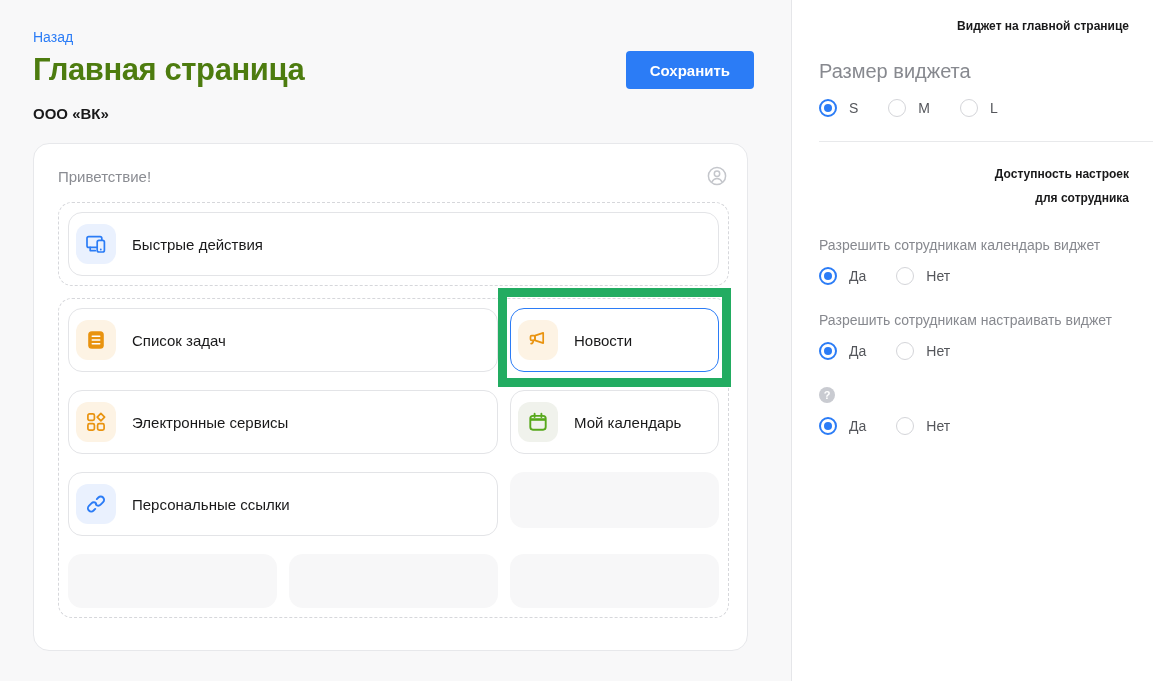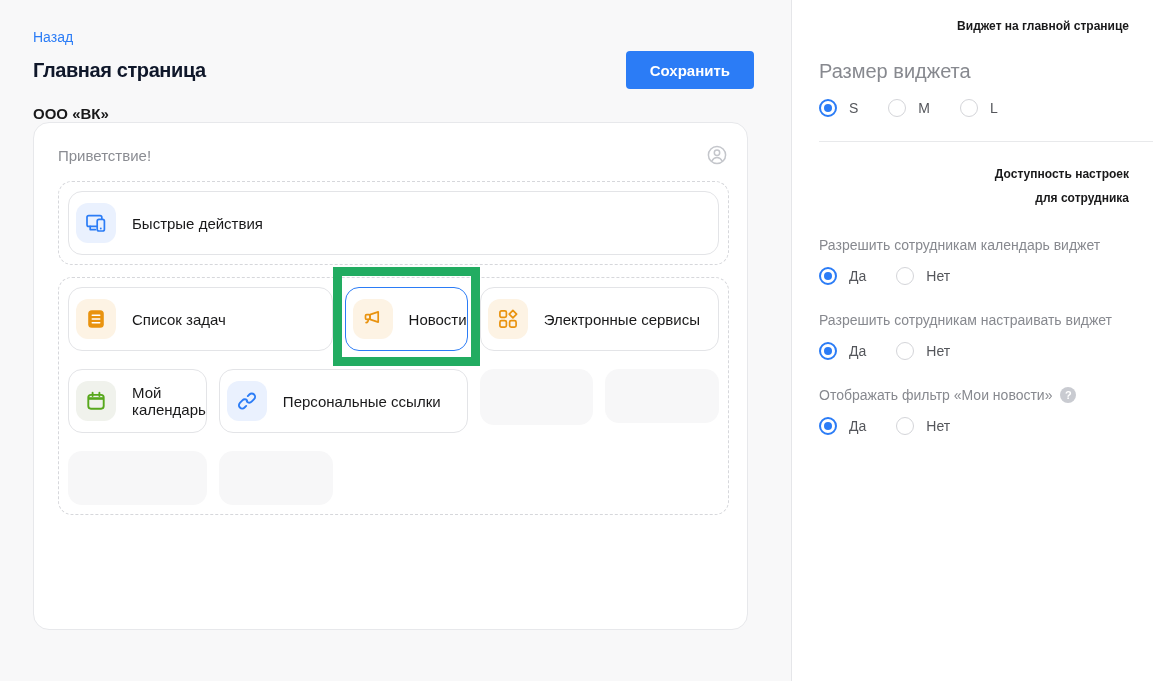--- a/index.html
+++ b/index.html
@@ -4,35 +4,35 @@
 <style>
   * { margin:0; padding:0; box-sizing:border-box; }
   html,body { width:1153px; height:681px; overflow:hidden;
     font-family:"Liberation Sans", sans-serif; background:#fff; color:#19191A; }
   .layout { display:flex; width:1153px; height:681px; }
 
   
   .main { width:791px; height:681px; background:#F8F8F9; padding:28px 37px 0 33px; }
   .back-link { display:inline-block; color:#2B7CF6; font-size:14px; text-decoration:none; cursor:pointer; }
   .title-row { display:flex; justify-content:space-between; align-items:center; margin-top:5px; }
-  .page-title { font-size:20px; font-weight:700; letter-spacing:-0.4px; color:#0f172a; }
+  .page-title { font-size:31px; font-weight:700; letter-spacing:-0.4px; color:#4d7c0f; }
   .save-btn { background:#2B7CF6; color:#fff; border:none; border-radius:4px;
     height:38px; padding:0 24px; font-size:15px; font-weight:600; cursor:pointer;
     font-family:"Liberation Sans", sans-serif; }
   .subtitle { margin-top:16px; font-size:15px; font-weight:700; }
 
-  .board { width:715px; height:508px; background:#fff;
+  .board { margin-top:21px; width:715px; height:508px; background:#fff;
     border:1px solid #E7E8EB; border-radius:16px; padding:17px 18px 0 24px; }
   .board-header { display:flex; justify-content:space-between; align-items:center; height:30px; margin-bottom:11px; }
   .greeting { color:#8A8C92; font-size:15px; }
   .avatar-ic { width:24px; height:24px; }
 
   .dash-zone { border:1.5px dashed #D6D7DB; border-radius:14px; padding:9px; }
   .zone-1 { margin-bottom:12px; }
-  .grid { display:grid; grid-template-columns:1fr 1fr 1fr 1fr 1fr; column-gap:12px; row-gap:18px; }
+  .grid { display:grid; grid-template-columns:1fr 1fr 1fr; column-gap:12px; row-gap:18px; }
   .cell-wide { grid-column:span 2; }
   .cell { position:relative; }
   .tile { background:#fff; border:1px solid #E3E4E7; border-radius:14px; height:64px;
     display:flex; align-items:center; gap:16px; padding-left:7px; cursor:grab; }
   .tile-icon { width:40px; height:40px; border-radius:12px; flex:0 0 auto;
     display:flex; align-items:center; justify-content:center; }
   .bg-blue   { background:#EAF1FE; }
   .bg-orange { background:#FDF3E4; }
   .bg-green  { background:#F0F2EC; }
   .tile-label { font-size:15px; color:#19191A; }
@@ -236,21 +236,20 @@
         </label>
         <label class="radio-item">
           <span class="radio off"></span>
           <span>Нет</span>
         </label>
       </div>
     </div>
 
     <div class="setting">
       <div class="setting-label">
-        <span>Отображать фильтр «Мои новости»</span>
         <span class="help-ic">?</span>
       </div>
       <div class="radio-row">
         <label class="radio-item">
           <span class="radio on"></span>
           <span>Да</span>
         </label>
         <label class="radio-item">
           <span class="radio off"></span>
           <span>Нет</span>

